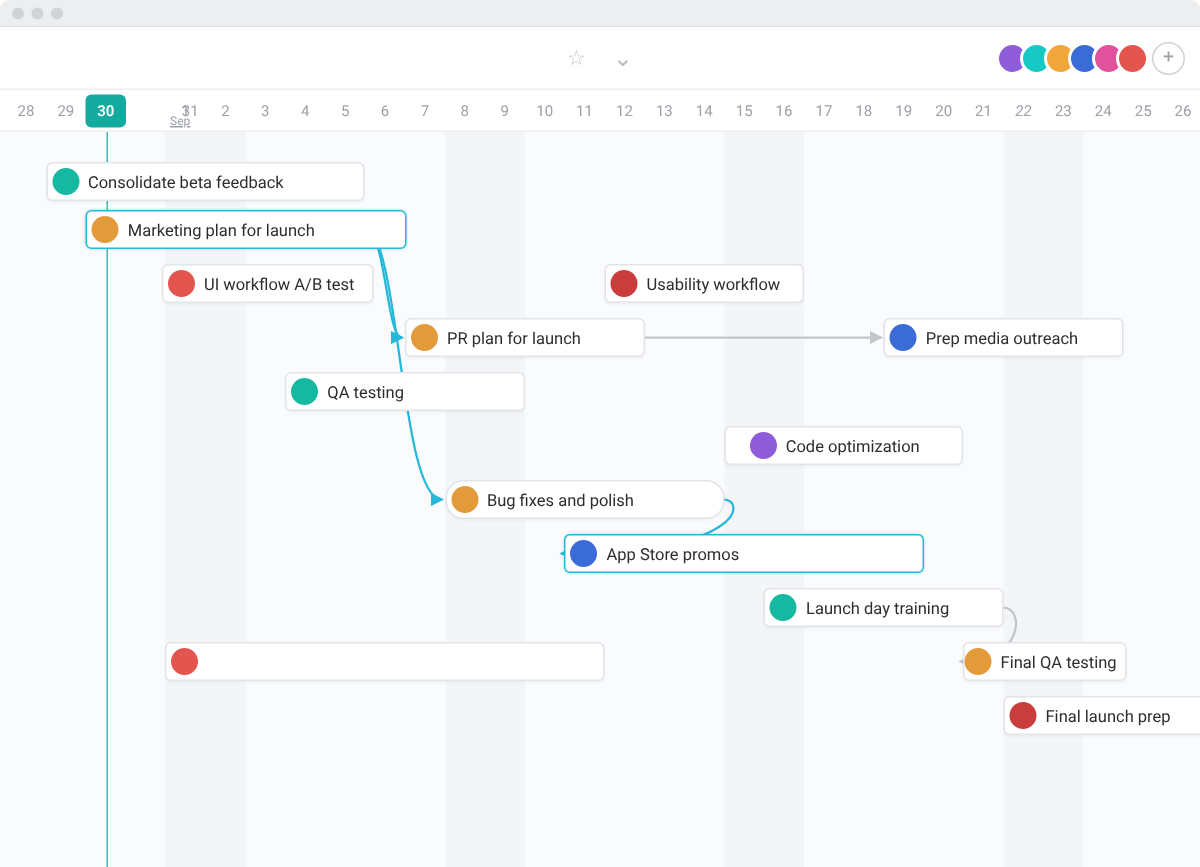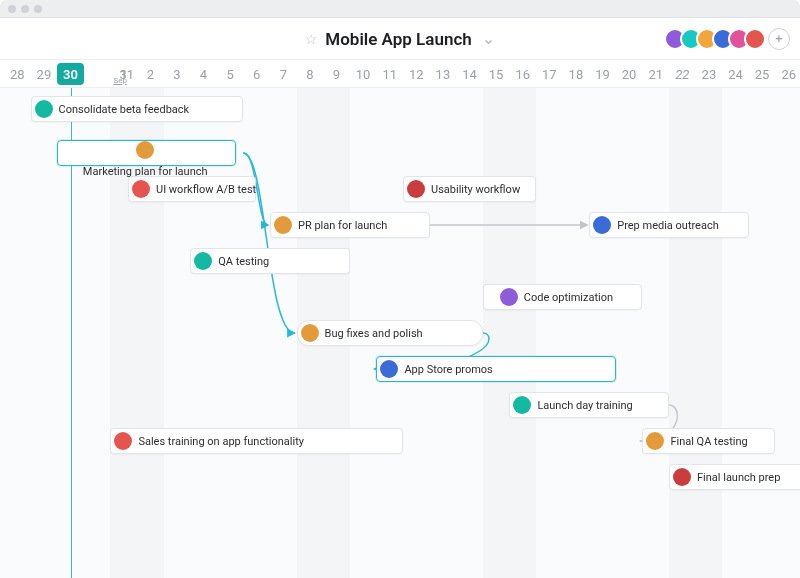--- a/index.html
+++ b/index.html
@@ -15,21 +15,21 @@
 .header .title { font-size: 17px; font-weight: 600; color: #1e1f21; }
 .header .chev { color: #b7bbc1; margin-left: 10px; }
 .header .avatars { position: absolute; right: 10px; top: 50%; transform: translateY(-50%); display: flex; align-items: center; gap: -4px; }
 .header .avatars .av { width: 22px; height: 22px; border-radius: 50%; border: 2px solid #fff; margin-left: -6px; }
 .header .add-btn { width: 22px; height: 22px; border-radius: 50%; border: 1px solid #cfd3d8; display: flex; align-items: center; justify-content: center; color: #9ca0a7; font-size: 13px; margin-left: 2px; background: #fff; cursor: pointer; }
 
 .timeline-wrap { flex: 1; position: relative; background: #fafbfc; overflow: hidden; }
 
 .date-row { height: 28px; position: relative; background: #fff; border-bottom: 1px solid #eceef0; }
 .month-label { position: absolute; top: 16px; font-size: 8px; color: #9ca0a7; text-decoration: underline; }
-.date-cell { position: absolute; top: 0; height: 28px; display: flex; align-items: center; justify-content: center; font-size: 13px; color: #9ca0a7; }
+.date-cell { position: absolute; top: 0; height: 28px; display: flex; align-items: center; justify-content: center; font-size: 10px; color: #9ca0a7; }
 .date-cell.today { background: #14aaa0; color: #fff; border-radius: 4px; height: 22px; top: 3px; font-weight: 600; }
 
 .grid { position: absolute; top: 28px; left: 0; right: 0; bottom: 0; }
 .weekend { position: absolute; top: 0; bottom: 0; background: #f3f5f7; }
 .today-line { position: absolute; top: 0; bottom: 0; width: 1px; background: #14aaa0; opacity: .8; }
 
 .task { position: absolute; height: 26px; background: #fff; border: 1px solid #e1e4e8; border-radius: 4px; display: flex; align-items: center; padding: 0 6px 0 3px; gap: 6px; font-size: 11px; color: #2c2d30; box-shadow: 0 1px 2px rgba(0,0,0,0.04); cursor: pointer; white-space: nowrap; }
 .task .av { width: 18px; height: 18px; border-radius: 50%; flex-shrink: 0; }
 .task.hl { border: 1.5px solid #25b8d9; box-shadow: 0 0 0 1px rgba(37,184,217,0.15); }
 
@@ -45,21 +45,20 @@
 <div class="window">
 
   <div class="titlebar">
     <div class="dot"></div>
     <div class="dot"></div>
     <div class="dot"></div>
   </div>
 
   <div class="header">
     <span class="star">☆</span>
-    <span class="title">Mobile App Launch</span>
     <span class="chev">⌄</span>
     <div class="avatars" id="header-avatars">
 
     <div class="av" style="background: rgb(142, 91, 217);"></div>
         <div class="av" style="background: rgb(24, 201, 195);"></div>
         <div class="av" style="background: rgb(240, 166, 59);"></div>
         <div class="av" style="background: rgb(58, 107, 214);"></div>
         <div class="av" style="background: rgb(224, 82, 156);"></div>
         <div class="av" style="background: rgb(229, 85, 79);"></div>
         <div class="add-btn">+</div>
@@ -120,29 +119,29 @@
         </marker>
       </defs>
     <path d="M 243.40000000000003 65 C 257.40000000000003 65, 257.40000000000003 137, 268 137" class="link-blue" marker-end="url(#arr-blue)"></path>
         <path d="M 243.40000000000003 65 C 266.44000000000005 65, 266.44000000000005 245, 294.6 245" class="link-blue" marker-end="url(#arr-blue)"></path>
         <path d="M 482.80000000000007 245 C 496.80000000000007 245, 496.80000000000007 281, 374.40000000000003 281" class="link-blue" marker-end="url(#arr-blue)"></path>
         <path d="M 429.6 137 C 500.52000000000004 137, 500.52000000000004 137, 587.2 137" class="link-gray" marker-end="url(#arr-gray)"></path>
         <path d="M 669 317 C 683 317, 683 353, 640.4000000000001 353" class="link-gray" marker-end="url(#arr-gray)"></path>
       </svg>
 
     <div id="tasks-layer">
-        <div class="task" style="top: 36px; left: 30.6px; width: 212.8px;">
+        <div class="task" style="top: 48px; left: 30.6px; width: 212.8px;">
           <div class="av" style="background: rgb(21, 184, 161);"></div>
           <span>Consolidate beta feedback</span>
         </div>
-        <div class="task hl" style="top: 80px; left: 57.2px; width: 179px; flex-direction: column;">
+        <div class="task hl" style="top: 80px; left: 57.2px; width: 214px;">
           <div class="av" style="background: rgb(227, 154, 58);"></div>
           <span>Marketing plan for launch</span>
         </div>
-        <div class="task" style="top: 116px; left: 128px; width: 128px;">
+        <div class="task" style="top: 116px; left: 108px; width: 141px;">
           <div class="av" style="background: rgb(229, 85, 79);"></div>
           <span>UI workflow A/B test</span>
         </div>
         <div class="task" style="top: 116px; left: 403px; width: 133px;">
           <div class="av" style="background: rgb(201, 61, 61);"></div>
           <span>Usability workflow</span>
         </div>
         <div class="task" style="top: 152px; left: 270px; width: 159.6px;">
           <div class="av" style="background: rgb(227, 154, 58);"></div>
           <span>PR plan for launch</span>
@@ -164,27 +163,26 @@
           <span>Bug fixes and polish</span>
         </div>
         <div class="task hl" style="top: 296px; left: 376.4px; width: 239.4px;">
           <div class="av" style="background: rgb(58, 107, 214);"></div>
           <span>App Store promos</span>
         </div>
         <div class="task" style="top: 332px; left: 509.4px; width: 159.6px;">
           <div class="av" style="background: rgb(21, 184, 161);"></div>
           <span>Launch day training</span>
         </div>
-        <div class="task" style="top: 368px; left: 642.4px; width: 133px;">
+        <div class="task" style="top: 368px; left: 642.4px; width: 109px; justify-content: flex-end;">
           <div class="av" style="background: rgb(227, 154, 58);"></div>
           <span>Final QA testing</span>
         </div>
         <div class="task" style="top: 368px; left: 110.4px; width: 292.6px;">
           <div class="av" style="background: rgb(229, 85, 79);"></div>
-          <span>Sales training on app functionality</span>
         </div>
         <div class="task" style="top: 404px; left: 669px; width: 159.6px;">
           <div class="av" style="background: rgb(201, 61, 61);"></div>
           <span>Final launch prep</span>
         </div>
       </div>
 
   </div>
 
 </div>

